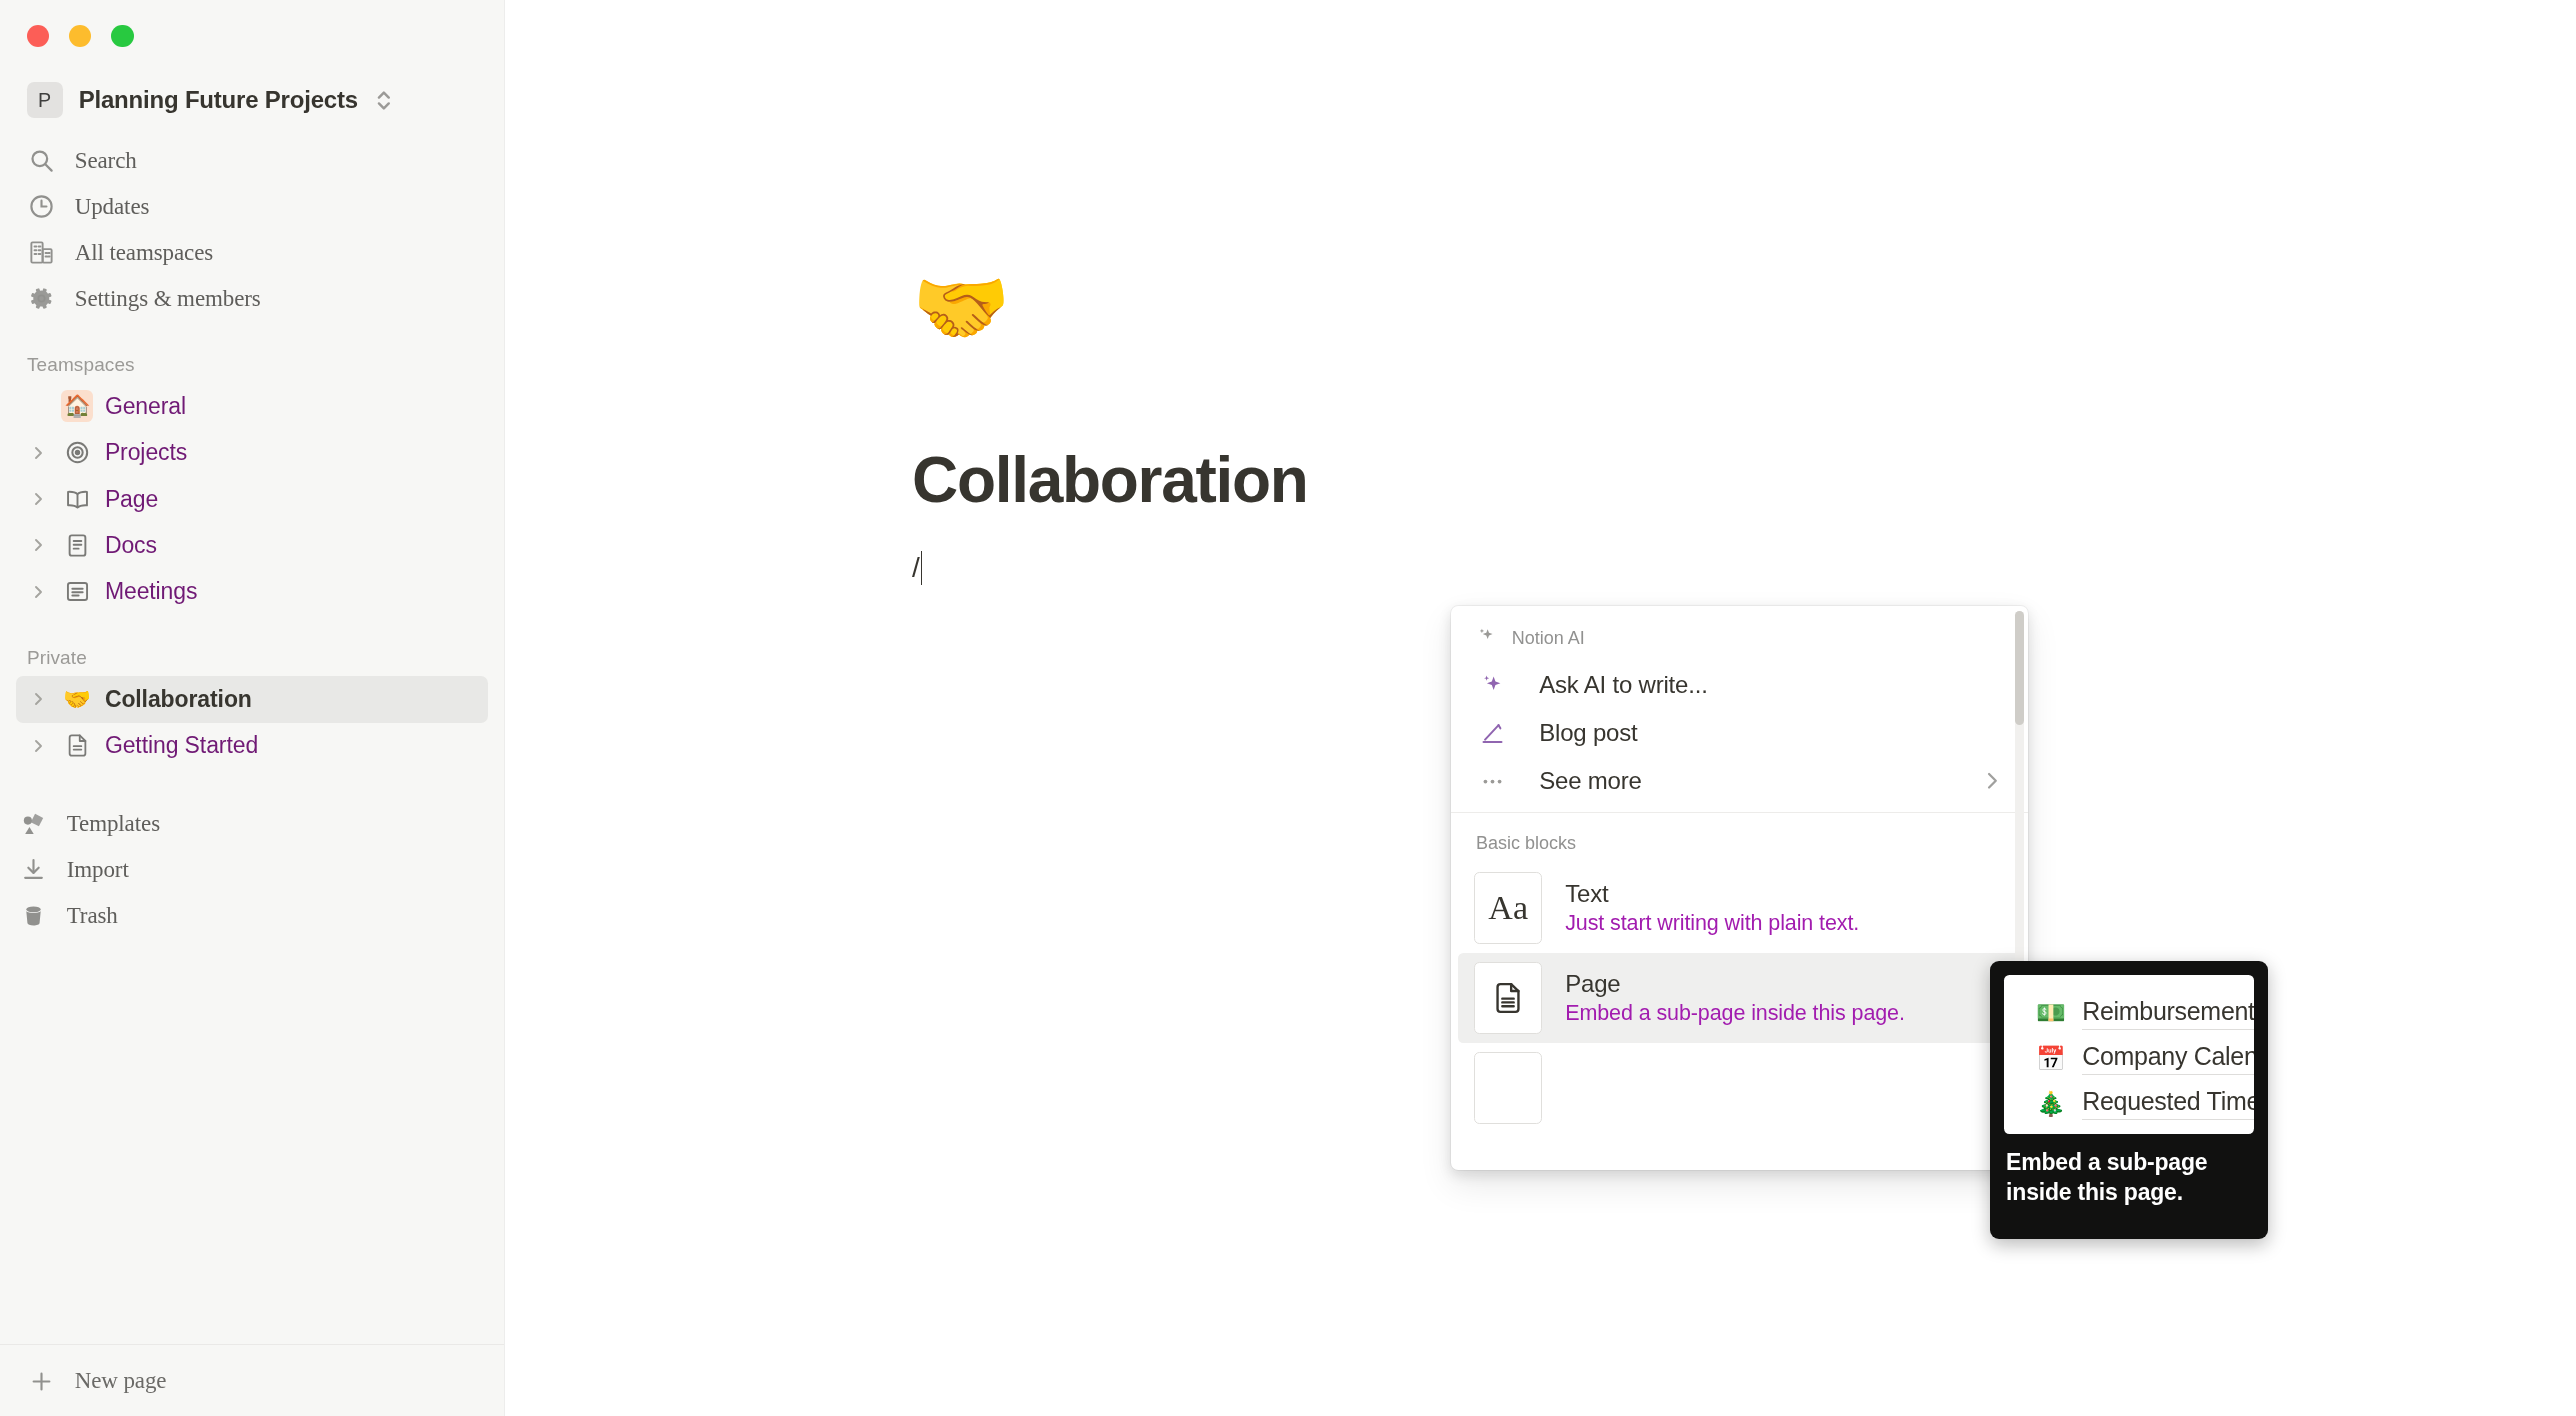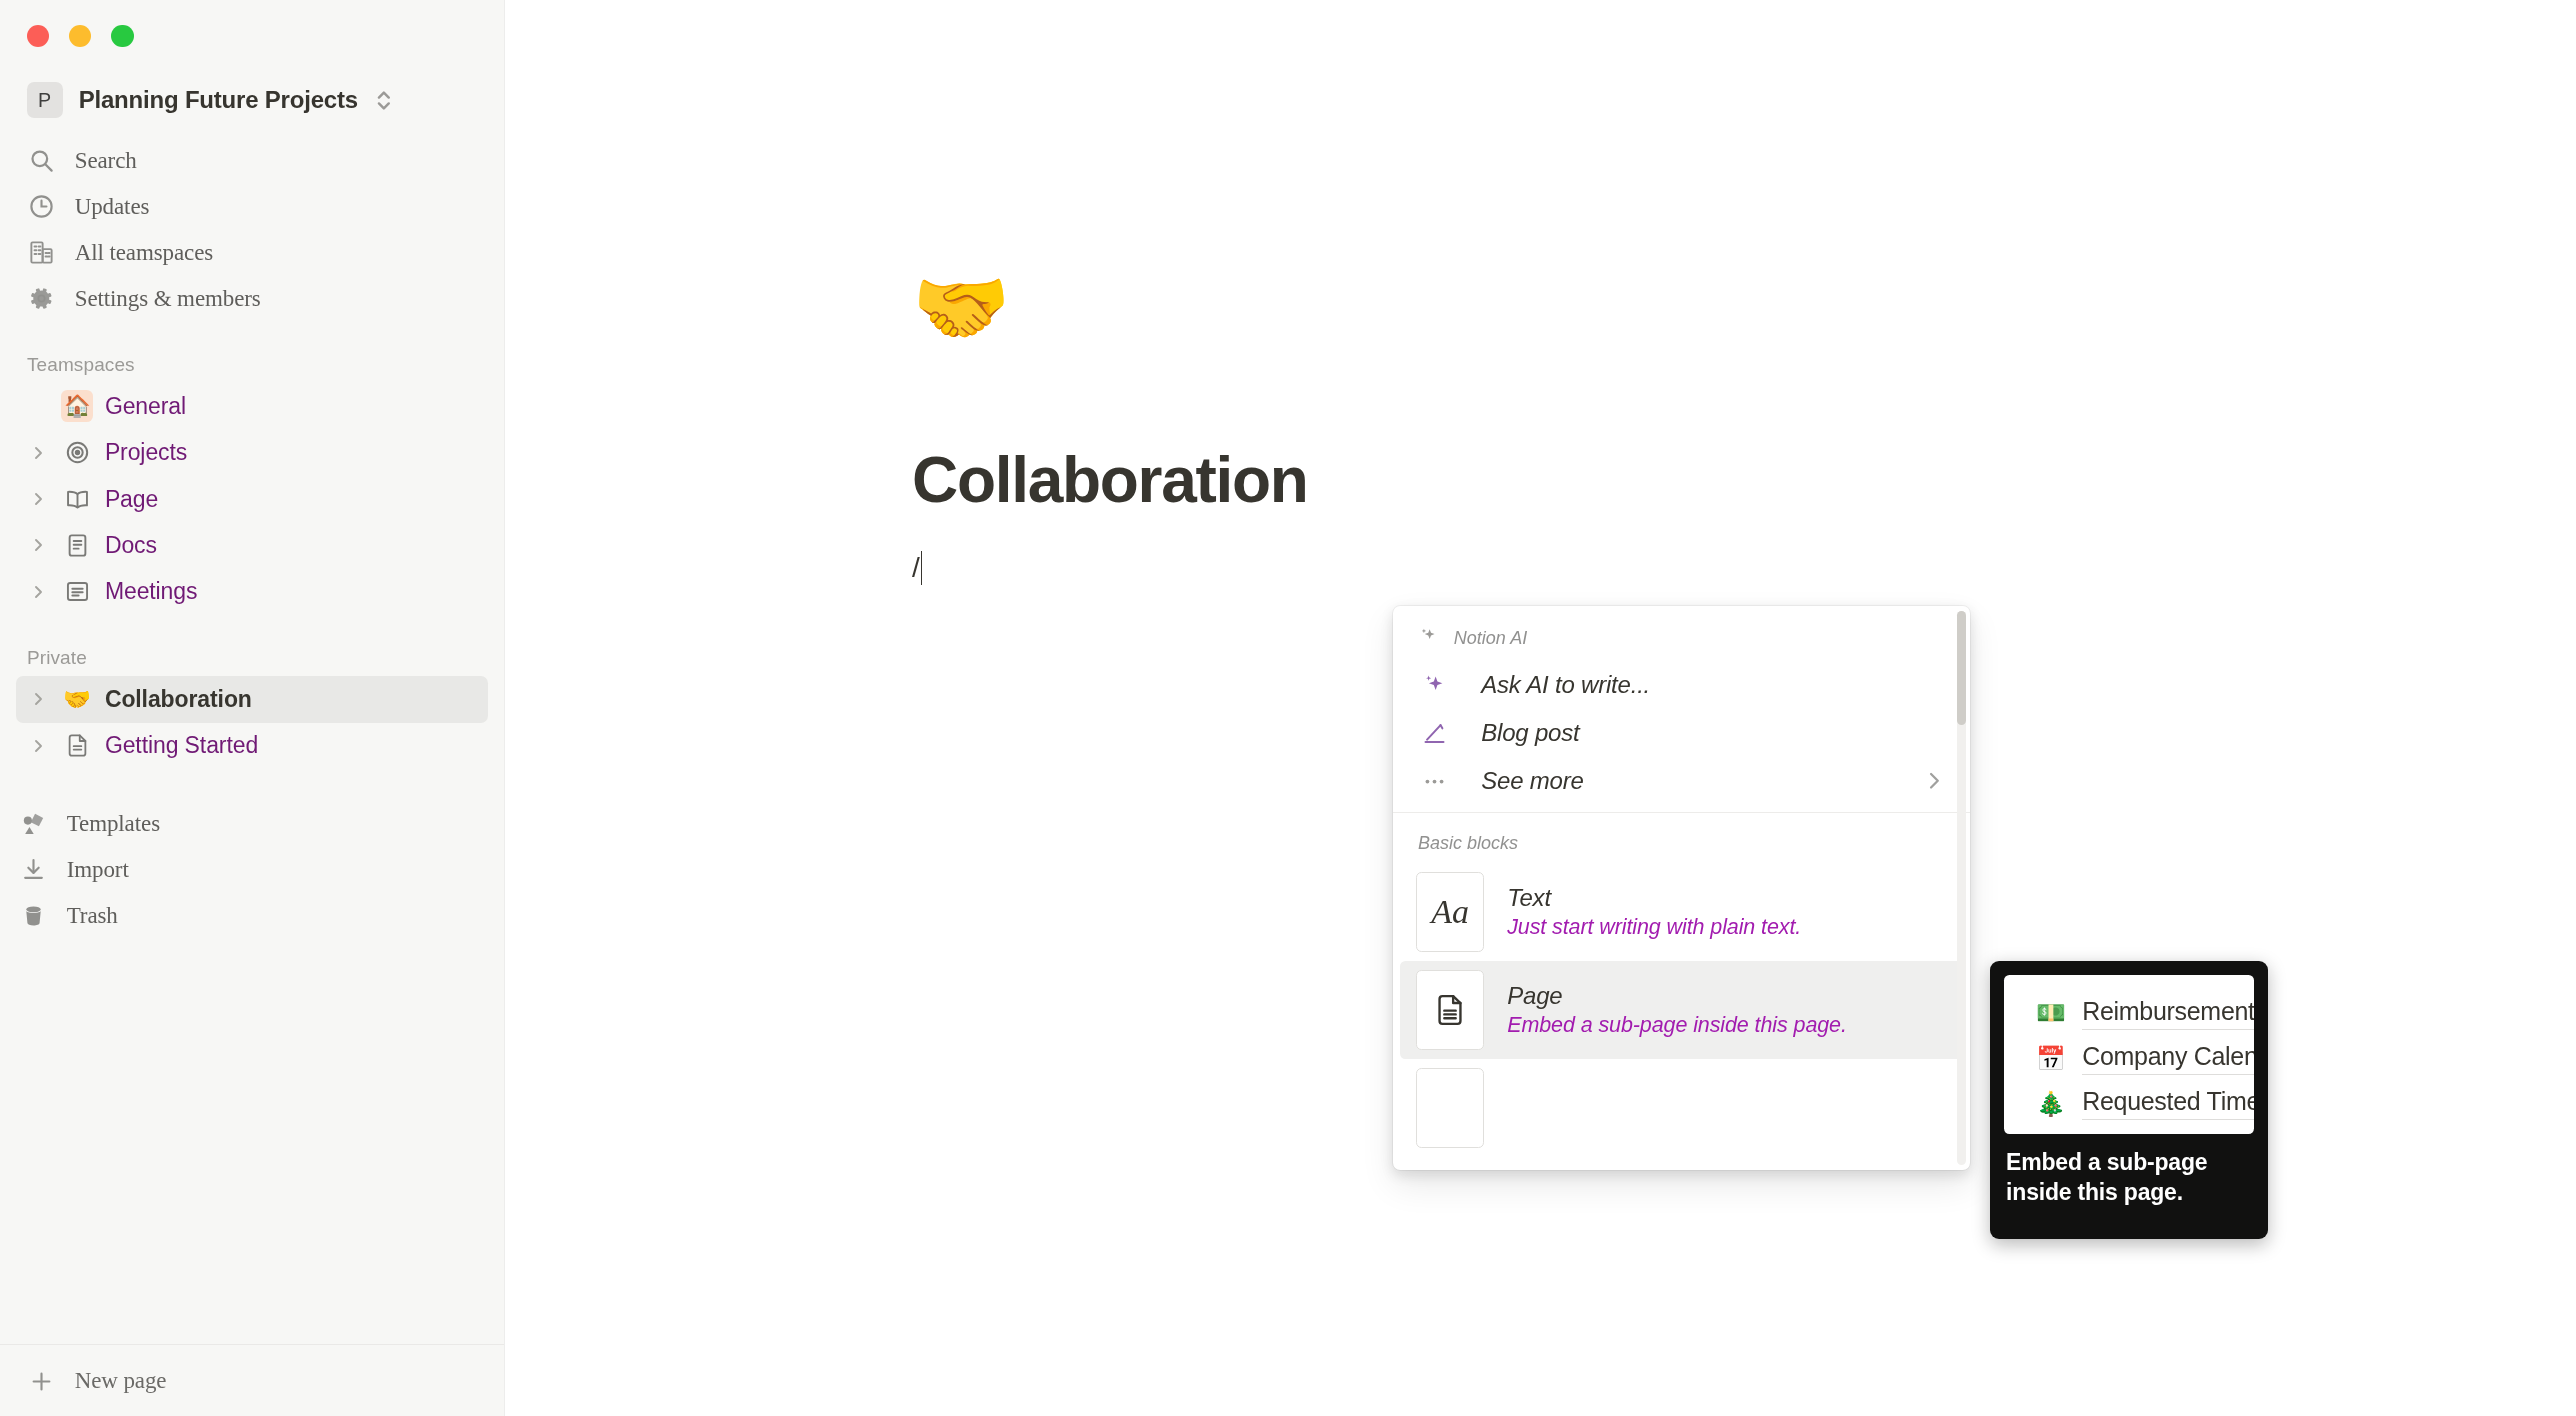--- a/index.html
+++ b/index.html
@@ -80,25 +80,24 @@
   .slash-line{
     position:absolute; left:407px; top:547px;
     font-size:28px; color:#37352f; display:flex; align-items:center; height:41px;
   }
   .caret{
     display:inline-block; width:1.8px; height:34px; background:#37352f; margin-left:0.9px;
   }
 
   
   #slash-menu{
-    position:absolute; left:888px; top:606px; width:577px; height:564px;
+    position:absolute; left:946px; top:606px; width:577px; height:564px;
     background:#ffffff; border-radius:7.2px;
     box-shadow:0 0 0 0.9px rgba(15,15,15,0.05), 0 4.5px 12.5px rgba(15,15,15,0.12), 0 14.3px 34px rgba(15,15,15,0.09);
     overflow:hidden;
-    font-style:italic;
   }
   .menu-scroll{ position:absolute; inset:0; overflow:hidden; }
   .menu-section{ padding:12.5px 0 7.2px 0; }
   .menu-section.divided{ border-top:0.9px solid #edecea; }
   .menu-cat{
     font-size:18px; color:#919190; font-weight:500;
     padding:7.2px 21.5px 9px 25px; display:flex; align-items:center; gap:14.3px;
   }
   .menu-cat .sparkle{ color:#9b9a97; }
   .menu-row{
@@ -108,21 +107,21 @@
   .mi-ico{ width:32px; height:32px; display:flex; align-items:center; justify-content:center; flex:none; }
   .mi-text{ font-size:24px; color:#37352f; letter-spacing:-0.2px; white-space:nowrap; }
   .mi-chev{ margin-left:auto; color:#a0a09e; display:flex; align-items:center; }
 
   .block-row{
     display:flex; align-items:center; gap:23px;
     margin:0 7.2px; padding:9px 16px; border-radius:5.4px; cursor:pointer;
   }
   .block-row.active{ background:#efefee; }
   .block-thumb{
-    width:68px; height:80px; border:0.9px solid #e0dfdc; border-radius:5.4px;
+    width:68px; height:72px; border:0.9px solid #e0dfdc; border-radius:5.4px;
     background:#ffffff; display:flex; align-items:center; justify-content:center; flex:none;
     color:#37352f;
   }
   .thumb-aa{ font-family:"Liberation Serif", serif; font-size:34px; color:#37352f; }
   .block-txt{ display:flex; flex-direction:column; gap:3.6px; min-width:0; }
   .block-name{ font-size:24px; color:#37352f; letter-spacing:-0.2px; white-space:nowrap; }
   .block-desc{ font-size:21.5px; color:#a21caf; letter-spacing:-0.1px; white-space:nowrap; }
 
   .menu-sb-track{
     position:absolute; right:3.6px; top:5.4px; width:9.8px; bottom:5.4px;

